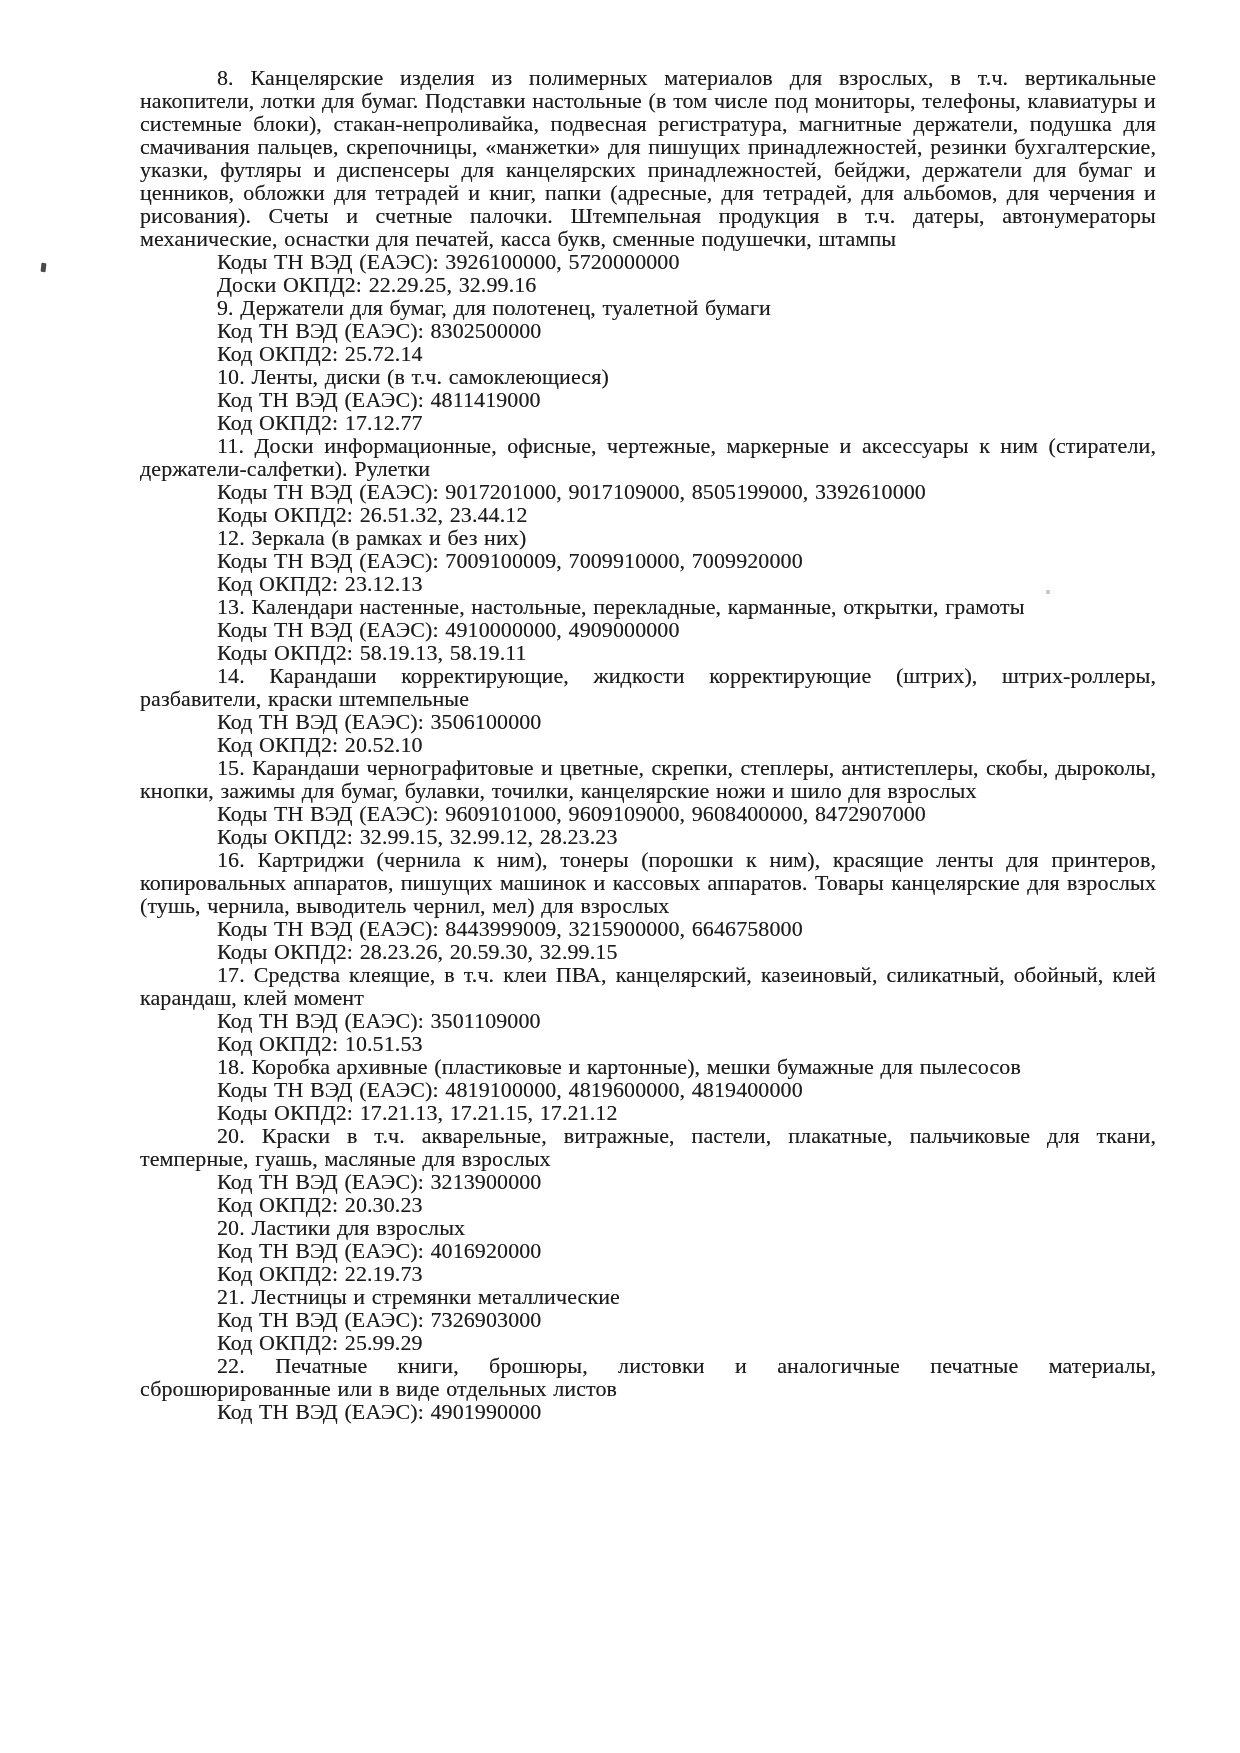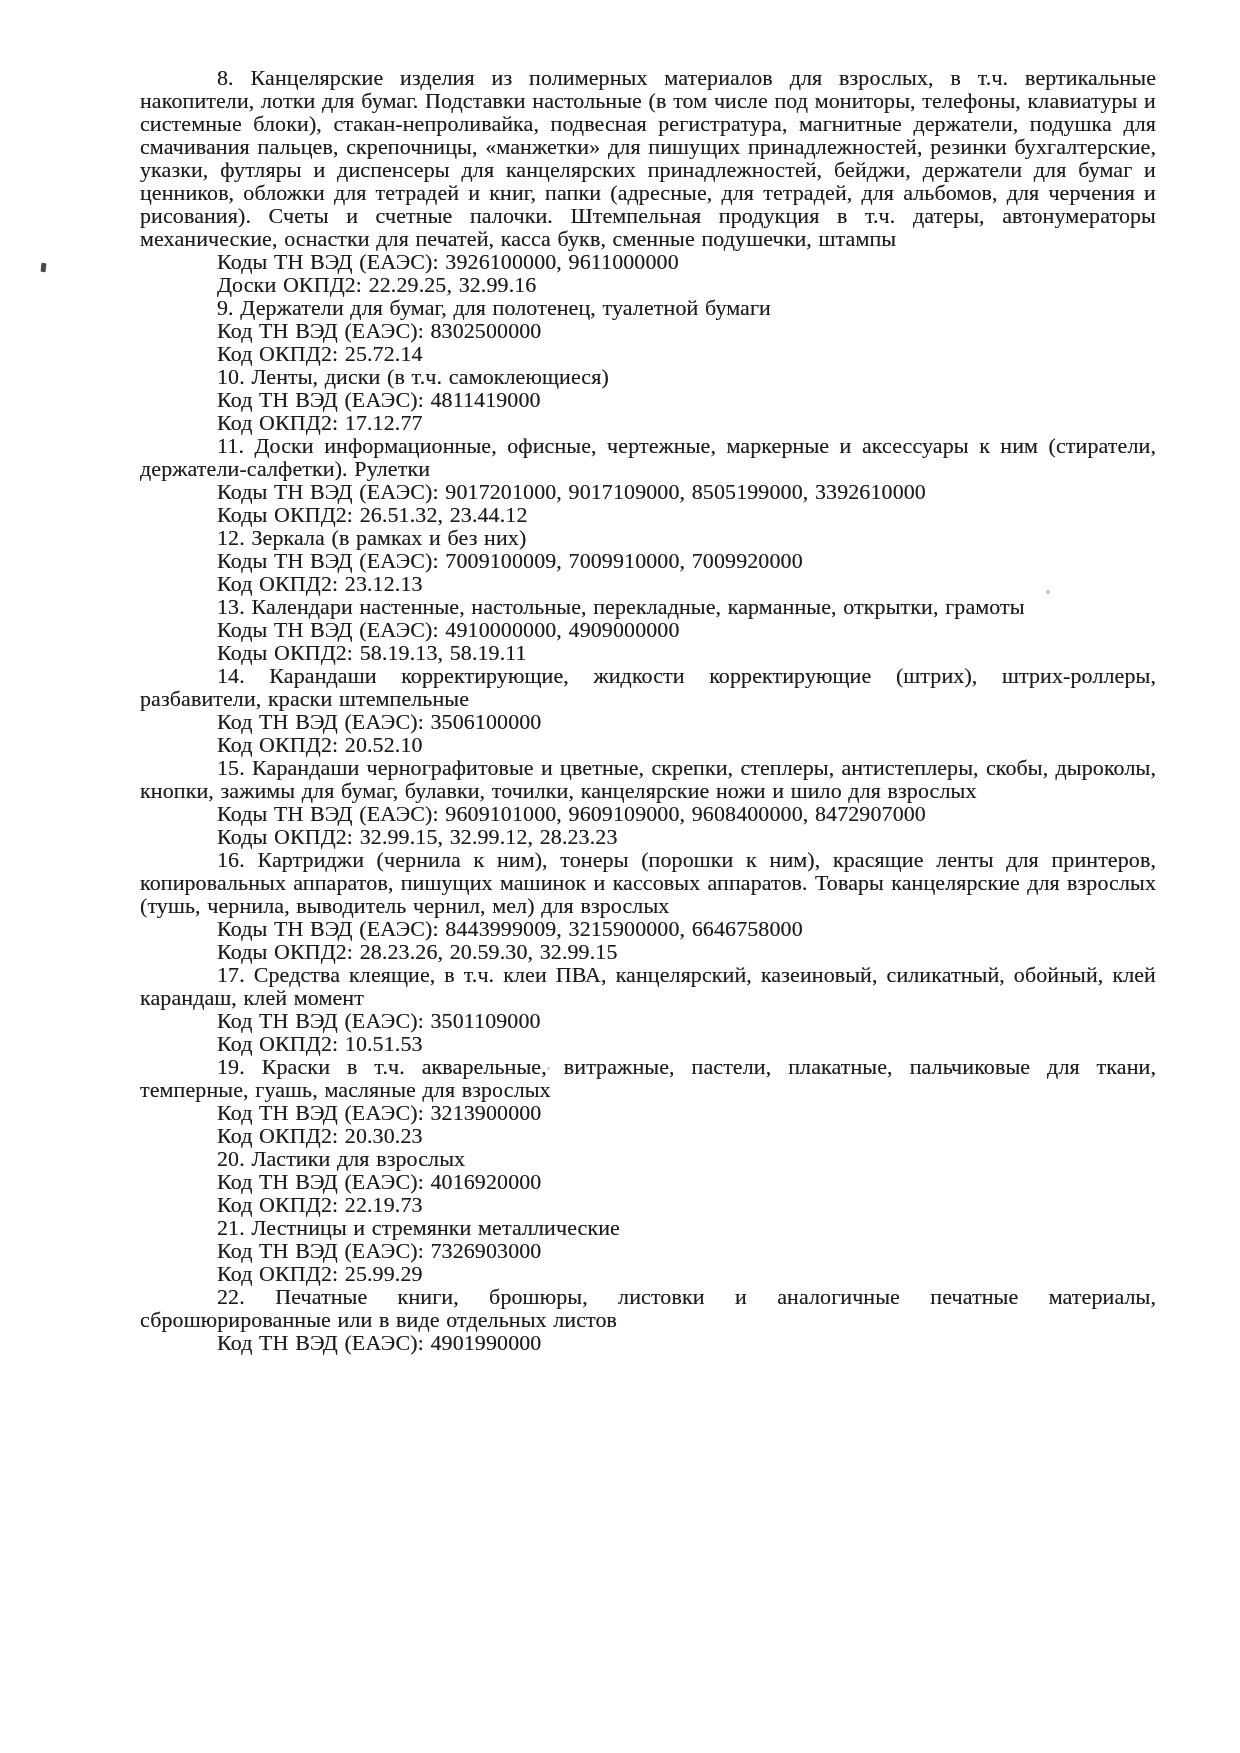--- a/index.html
+++ b/index.html
@@ -61,21 +61,21 @@
     background: #d2d2d2;
   }
 </style>
 </head>
 <body>
 
 <main class="page">
 
   <section class="item">
     <p class="para">8. Канцелярские изделия из полимерных материалов для взрослых, в т.ч. вертикальные накопители, лотки для бумаг. Подставки настольные (в том числе под мониторы, телефоны, клавиатуры и системные блоки), стакан-непроливайка, подвесная регистратура, магнитные держатели, подушка для смачивания пальцев, скрепочницы, «манжетки» для пишущих принадлежностей, резинки бухгалтерские, указки, футляры и диспенсеры для канцелярских принадлежностей, бейджи, держатели для бумаг и ценников, обложки для тетрадей и книг, папки (адресные, для тетрадей, для альбомов, для черчения и рисования). Счеты и счетные палочки. Штемпельная продукция в т.ч. датеры, автонумераторы механические, оснастки для печатей, касса букв, сменные подушечки, штампы</p>
-    <p class="para">Коды ТН ВЭД (ЕАЭС): 3926100000, 9611000000</p>
+    <p class="para">Коды ТН ВЭД (ЕАЭС): 3926100000, 5720000000</p>
     <p class="para">Доски ОКПД2: 22.29.25, 32.99.16</p>
   </section>
 
   <section class="item">
     <p class="para">9. Держатели для бумаг, для полотенец, туалетной бумаги</p>
     <p class="para">Код ТН ВЭД (ЕАЭС): 8302500000</p>
     <p class="para">Код ОКПД2: 25.72.14</p>
   </section>
 
   <section class="item">
@@ -119,23 +119,28 @@
     <p class="para">Коды ТН ВЭД (ЕАЭС): 8443999009, 3215900000, 6646758000</p>
     <p class="para">Коды ОКПД2: 28.23.26, 20.59.30, 32.99.15</p>
   </section>
 
   <section class="item">
     <p class="para">17. Средства клеящие, в т.ч. клеи ПВА, канцелярский, казеиновый, силикатный, обойный, клей карандаш, клей момент</p>
     <p class="para">Код ТН ВЭД (ЕАЭС): 3501109000</p>
     <p class="para">Код ОКПД2: 10.51.53</p>
   </section>
 
+  <section class="item">
+    <p class="para">18. Коробка архивные (пластиковые и картонные), мешки бумажные для пылесосов</p>
+    <p class="para">Коды ТН ВЭД (ЕАЭС): 4819100000, 4819600000, 4819400000</p>
+    <p class="para">Коды ОКПД2: 17.21.13, 17.21.15, 17.21.12</p>
+  </section>
 
   <section class="item">
-    <p class="para">19. Краски в т.ч. акварельные, витражные, пастели, плакатные, пальчиковые для ткани, темперные, гуашь, масляные для взрослых</p>
+    <p class="para">20. Краски в т.ч. акварельные, витражные, пастели, плакатные, пальчиковые для ткани, темперные, гуашь, масляные для взрослых</p>
     <p class="para">Код ТН ВЭД (ЕАЭС): 3213900000</p>
     <p class="para">Код ОКПД2: 20.30.23</p>
   </section>
 
   <section class="item">
     <p class="para">20. Ластики для взрослых</p>
     <p class="para">Код ТН ВЭД (ЕАЭС): 4016920000</p>
     <p class="para">Код ОКПД2: 22.19.73</p>
   </section>
 

